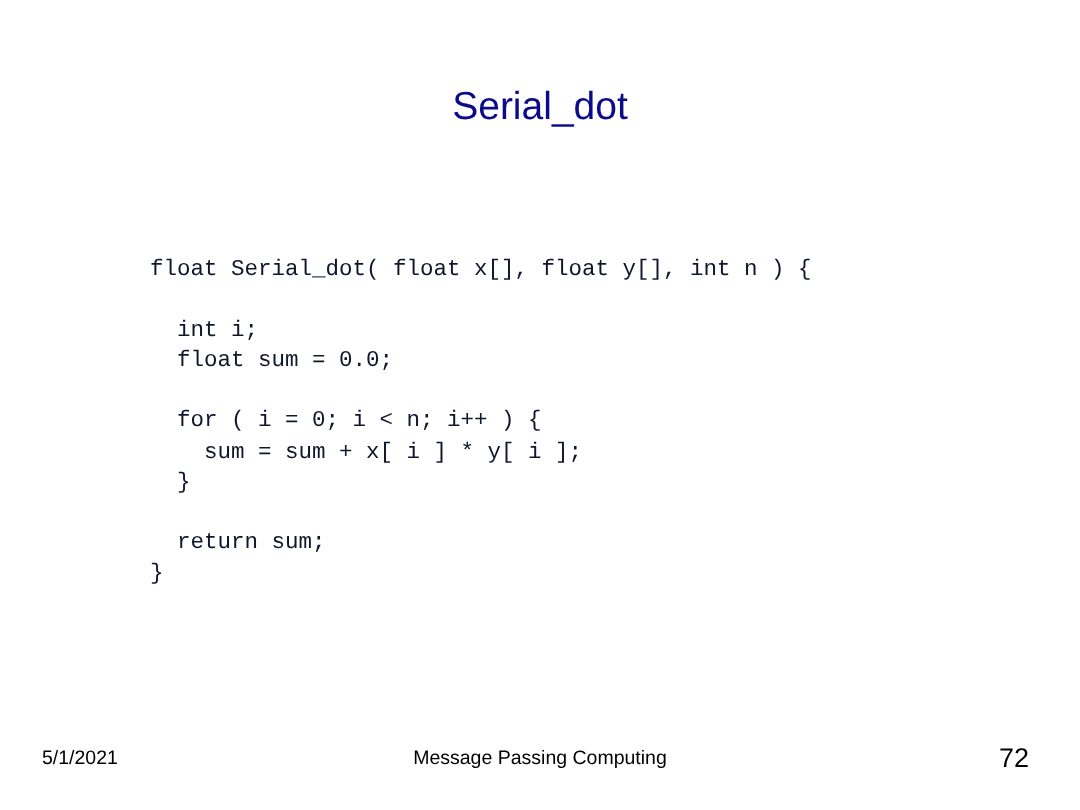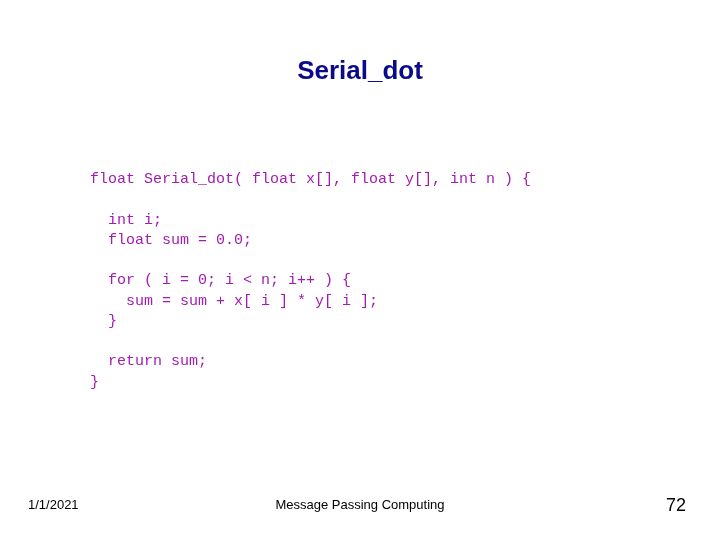--- a/index.html
+++ b/index.html
@@ -18,32 +18,32 @@
     position: relative;
     box-sizing: border-box;
   }
   .title {
     position: absolute;
     top: 55px;
     left: 0;
     width: 720px;
     text-align: center;
     font-size: 26px;
-    font-weight: bold;
+    font-weight: normal;
     color: #0a0a8a;
   }
   .code {
     position: absolute;
     top: 170px;
-    left: 90px;
+    left: 100px;
     font-family: "Courier New", Courier, monospace;
     font-size: 15px;
     line-height: 1.35;
     white-space: pre;
-    color: #a21caf;
+    color: #0f172a;
   }
   .footer-date {
     position: absolute;
     bottom: 28px;
     left: 28px;
     font-size: 13px;
     color: #000000;
   }
   .footer-center {
     position: absolute;
@@ -71,16 +71,16 @@
 
   int i;
   float sum = 0.0;
 
   for ( i = 0; i &lt; n; i++ ) {
     sum = sum + x[ i ] * y[ i ];
   }
 
   return sum;
 }</div>
-  <div class="footer-date">1/1/2021</div>
+  <div class="footer-date">5/1/2021</div>
   <div class="footer-center">Message Passing Computing</div>
   <div class="footer-page">72</div>
 </div>
 
 </body></html>

